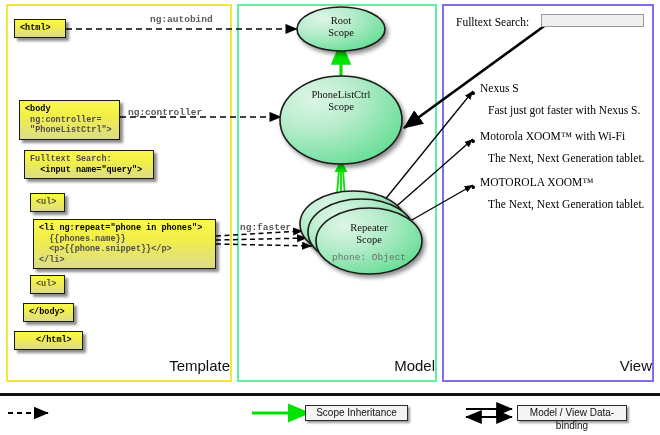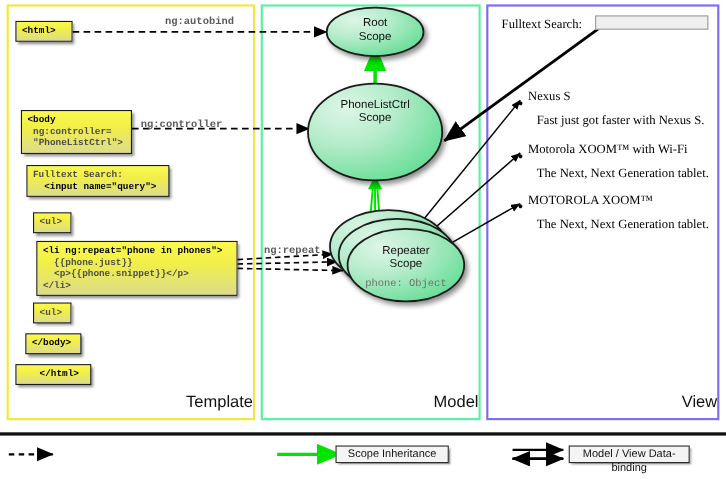--- a/index.html
+++ b/index.html
@@ -25,21 +25,21 @@
         font-family:"Liberation Mono","DejaVu Sans Mono",monospace;
         font-size:8.5px;line-height:10.5px;color:#4d4d4d;
         padding:3px 5px;white-space:pre;font-weight:bold;}
   .ybox .bk{color:#000;}
 
   
   #vec{position:absolute;left:0;top:0;width:660px;height:435px;overflow:visible;}
 
   
   .elabel{position:absolute;text-align:center;font-size:10.5px;line-height:12px;
-          color:#111;font-family:Liberation Sans, sans-serif;white-space:pre;}
+          color:#111;font-family:Liberation Serif, serif;white-space:pre;}
   .eprops{position:absolute;text-align:center;
           font-family:"Liberation Mono","DejaVu Sans Mono",monospace;
           font-size:9.5px;line-height:11px;white-space:pre;color:#707070;}
   .eprops .hi{color:#000;font-weight:bold;}
 
   
   .acap{position:absolute;
         font-family:"Liberation Mono","DejaVu Sans Mono",monospace;
         font-size:9.5px;color:#5a5a5a;font-weight:bold;white-space:pre;}
 
@@ -165,40 +165,40 @@
   <div class="ybox" style="left:19px;top:100px;width:101px;"><span class="bk">&lt;body</span>
 <span> ng:controller=</span>
 <span> "PhoneListCtrl"&gt;</span></div>
 
   <div class="ybox" style="left:24px;top:150px;width:130px;"><span>Fulltext Search:</span>
 <span class="bk">  &lt;input name="query"&gt;</span></div>
 
   <div class="ybox" style="left:30px;top:193px;width:35px;"><span>&lt;ul&gt;</span></div>
 
   <div class="ybox" style="left:33px;top:219px;width:183px;"><span class="bk">&lt;li ng:repeat="phone in phones"&gt;</span>
-<span>  {{phone.just}}</span>
+<span>  {{phones.name}}</span>
 <span>  &lt;p&gt;{{phone.snippet}}&lt;/p&gt;</span>
 <span>&lt;/li&gt;</span></div>
 
   <div class="ybox" style="left:30px;top:275px;width:35px;"><span>&lt;ul&gt;</span></div>
 
   <div class="ybox" style="left:23px;top:303px;width:51px;"><span class="bk">&lt;/body&gt;</span></div>
 
   <div class="ybox" style="left:14px;top:331px;width:69px;padding-left:21px;"><span class="bk">&lt;/html&gt;</span></div>
 
   <div class="elabel" style="left:301px;top:15px;width:80px;"><span>Root</span><br><span>Scope</span></div>
 
   <div class="elabel" style="left:281px;top:89px;width:120px;"><span>PhoneListCtrl</span><br><span>Scope</span></div>
 
   <div class="elabel" style="left:319px;top:222px;width:100px;text-align:center;"><span>Repeater</span><br><span>Scope</span></div>
   <div class="eprops" style="left:319px;top:252px;width:100px;"><span>phone: Object</span></div>
 
   <div class="acap" style="left:150px;top:14px;">ng:autobind</div>
   <div class="acap" style="left:128px;top:107px;">ng:controller</div>
-  <div class="acap" style="left:240px;top:222px;">ng:repeat</div>
+  <div class="acap" style="left:240px;top:222px;">ng:faster</div>
 
   <div class="v-serif" id="view-search-label">Fulltext Search:</div>
   <input id="view-search-input" type="text" placeholder="" style="">
 
   <div class="v-bullet" style="top:88px;">•</div>
   <div class="v-item v-serif" style="top:82px;">Nexus S</div>
   <div class="v-sub v-serif" style="top:104px;">Fast just got faster with Nexus S.</div>
 
   <div class="v-bullet" style="top:136px;">•</div>
   <div class="v-item v-serif" style="top:130px;">Motorola XOOM™  with Wi-Fi</div>

